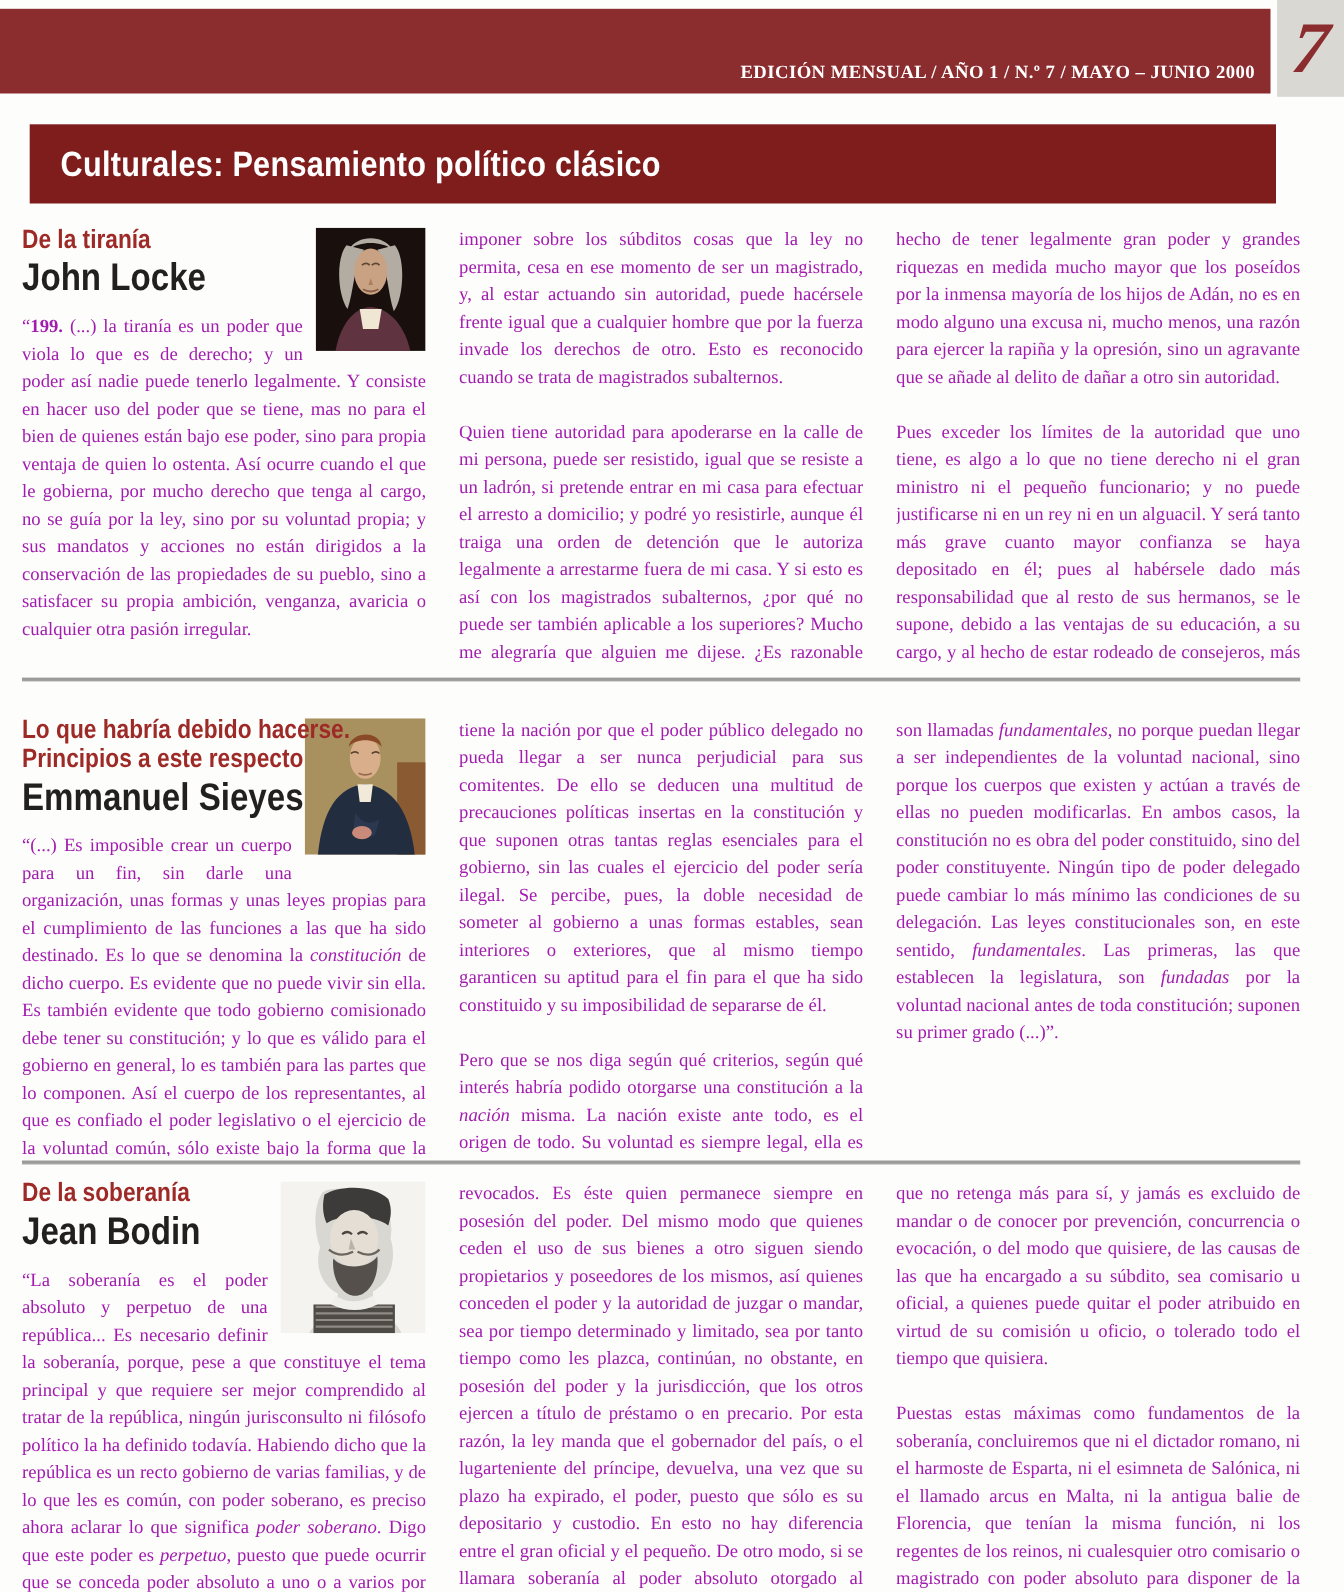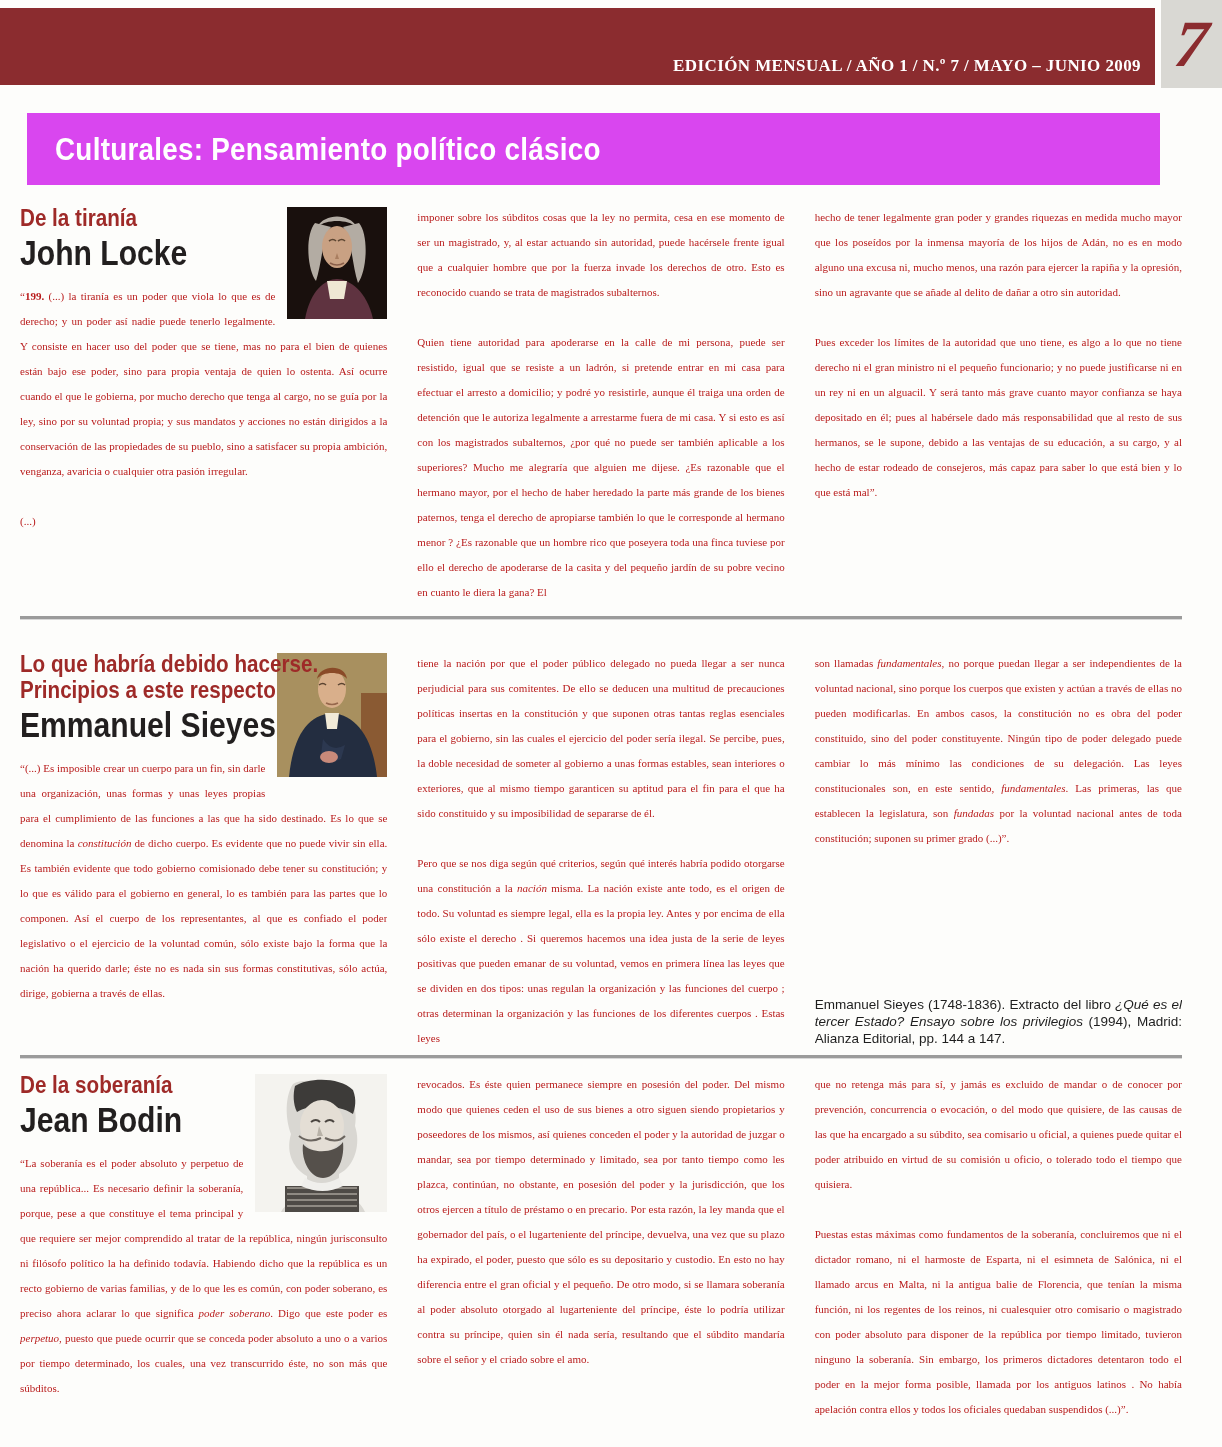--- a/index.html
+++ b/index.html
@@ -9,52 +9,52 @@
     font-family:"Liberation Serif", serif;
   }
   
   .topbar{position:absolute;left:0;top:8px;width:1155px;height:77px;background:#8b2c2f;}
   .edition{position:absolute;right:14px;bottom:9px;color:#fff;
     font-family:"Liberation Serif",serif;font-weight:bold;font-size:17px;letter-spacing:.4px;white-space:nowrap;}
   .pagenum-box{position:absolute;right:0;top:0;width:61px;height:88px;background:#d9d8d3;
     display:flex;align-items:center;justify-content:center;}
   .pagenum{color:#8b2c2f;font-family:"Liberation Serif",serif;font-style:italic;font-weight:bold;
     font-size:66px;line-height:1;transform:skewX(-6deg);}
-  .banner{position:absolute;left:27px;top:113px;width:1133px;height:72px;background:#d946ef;
+  .banner{position:absolute;left:27px;top:113px;width:1133px;height:72px;background:#7f1d1d;
     display:flex;align-items:center;}
   .banner span{color:#fff;font-family:"Liberation Sans",sans-serif;font-weight:bold;font-size:32px;
     margin-left:28px;white-space:nowrap;transform:scaleX(.87);transform-origin:0 50%;letter-spacing:.3px;}
   
   .content{position:absolute;left:20px;top:195px;width:1162px;}
   .article{display:flex;gap:30px;}
   .a1{margin-top:10px;height:406px;}
   .a2{margin-top:31px;height:400px;}
   .a3{margin-top:13px;height:394px;}
   .rule{height:3px;background:#9b9b9b;border-bottom:1px solid #d8d8d8;margin-top:5px;}
   .r2{margin-top:4px;}
   .col{width:370px;overflow:hidden;}
   .col3{display:flex;flex-direction:column;}
-  p.body{margin:0 0 25px;text-align:justify;font-size:11px;line-height:25px;color:#b91c1c;}
+  p.body{margin:0 0 25px;text-align:justify;font-size:17px;line-height:25px;color:#a21caf;}
   p.body:last-child{margin-bottom:0;}
   .kicker{margin:0;color:#9e2a28;font-family:"Liberation Sans",sans-serif;font-weight:bold;
     font-size:24px;line-height:26px;white-space:nowrap;transform:scaleX(.86);transform-origin:0 0;}
   .author{margin:3px 0 12px;color:#221f1f;font-family:"Liberation Sans",sans-serif;font-weight:bold;
     font-size:35px;line-height:38px;white-space:nowrap;transform:scaleX(.86);transform-origin:0 0;}
   figure.portrait{float:right;margin:2px 0 8px 12px;padding:0;}
   figure.portrait svg{display:block;}
   .cit{margin-top:auto;margin-bottom:4px;text-align:justify;
     font-family:"Liberation Sans",sans-serif;font-size:13.5px;line-height:17px;color:#1e1e1e;}
 </style>
 </head>
 <body>
 
 <div class="page">
 
   <div class="topbar">
-    <span class="edition">EDICIÓN MENSUAL / AÑO 1 / N.º 7 /  MAYO – JUNIO 2009</span>
+    <span class="edition">EDICIÓN MENSUAL / AÑO 1 / N.º 7 /  MAYO – JUNIO 2000</span>
   </div>
   <div class="pagenum-box">
     <span class="pagenum">7</span>
   </div>
   <div class="banner">
     <span>Culturales: Pensamiento político clásico</span>
   </div>
 
   <div class="content">
 
@@ -118,21 +118,20 @@
 
       </div>
       <div class="col col2">
         <p class="body">tiene la nación por que el poder público delegado no pueda llegar a ser nunca perjudicial para sus comitentes. De ello se deducen una multitud de precauciones políticas insertas en la constitución y que suponen otras tantas reglas esenciales para el gobierno, sin las cuales el ejercicio del poder sería ilegal. Se percibe, pues, la doble necesidad de someter al gobierno a unas formas estables, sean interiores o exteriores, que al mismo tiempo garanticen su aptitud para el fin para el que ha sido constituido y su imposibilidad de separarse de él.</p>
         <p class="body">Pero que se nos diga según qué criterios, según qué interés habría podido otorgarse una constitución a la <i>nación</i> misma. La nación existe ante todo, es el origen de todo. Su voluntad es siempre legal, ella es la propia ley. Antes y por encima de ella sólo existe el derecho . Si queremos hacemos una idea justa de la serie de leyes positivas que pueden emanar de su voluntad, vemos en primera línea las leyes  que se dividen en dos tipos: unas regulan la organización y las funciones del cuerpo ; otras determinan la organización y las funciones de los diferentes cuerpos . Estas leyes</p>
       </div>
       <div class="col col3">
         <div>
           <p class="body">son llamadas <i>fundamentales</i>, no porque puedan llegar a ser independientes de la voluntad nacional, sino porque los cuerpos que existen y actúan a través de ellas no pueden modificarlas. En ambos casos, la constitución no es obra del poder constituido, sino del poder constituyente. Ningún tipo de poder delegado puede cambiar lo más mínimo las condiciones de su delegación. Las leyes constitucionales son, en este sentido, <i>fundamentales</i>. Las primeras, las que establecen la legislatura, son <i>fundadas</i> por la voluntad nacional antes de toda constitución; suponen su primer grado (...)”.</p>
         </div>
-        <p class="cit">Emmanuel Sieyes (1748-1836). Extracto del libro <i>¿Qué es el tercer Estado? Ensayo sobre los privilegios</i> (1994), Madrid: Alianza  Editorial, pp. 144 a 147.</p>
       </div>
     </section>
 
     <div class="rule r2"></div>
 
     <section class="article a3">
       <div class="col col1">
         <figure class="portrait">
           <svg width="132" height="138" viewBox="0 0 132 138">
             <rect width="132" height="138" fill="#f4f3ef"></rect>

